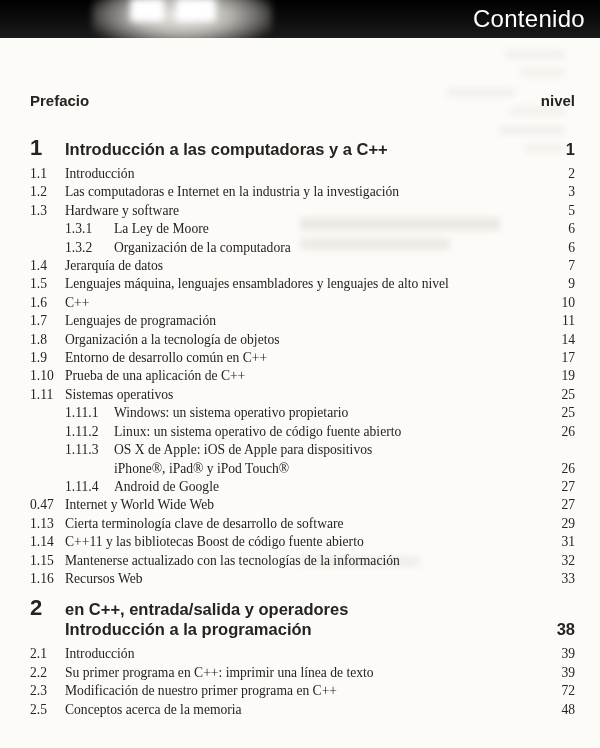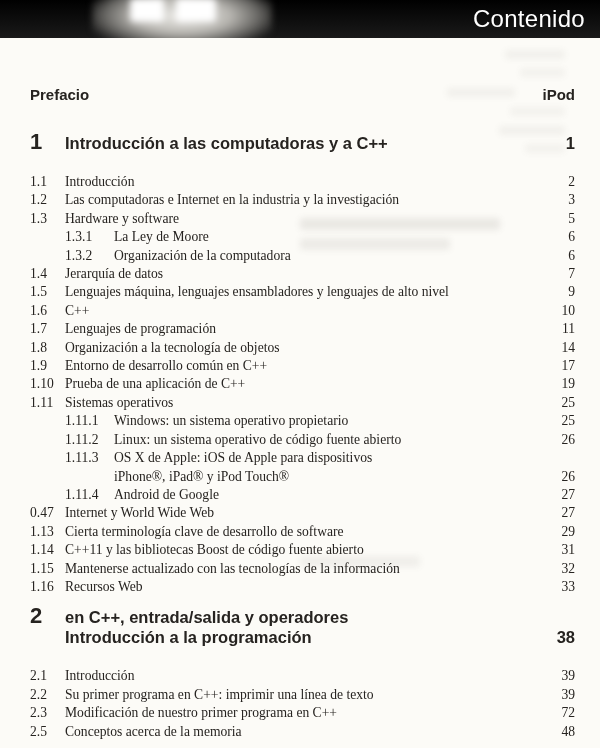--- a/index.html
+++ b/index.html
@@ -23,34 +23,34 @@
   .st1{top:50px;right:35px;width:60px;opacity:.07;}
   .st2{top:68px;right:35px;width:45px;opacity:.06;}
   .st3{top:88px;right:85px;width:68px;opacity:.07;}
   .st4{top:107px;right:35px;width:55px;opacity:.06;}
   .st5{top:126px;right:35px;width:66px;opacity:.07;}
   .st6{top:144px;right:35px;width:40px;opacity:.06;}
   .st7{top:218px;left:300px;width:200px;height:12px;opacity:.12;}
   .st8{top:238px;left:300px;width:150px;height:12px;opacity:.10;}
   .st9{top:556px;left:300px;width:120px;height:11px;opacity:.08;}
   
-  .toc{position:absolute;top:86px;left:30px;right:25px;z-index:2;}
+  .toc{position:absolute;top:92px;left:30px;right:25px;z-index:2;}
   .preface-row{display:flex;justify-content:space-between;
                font-family:"Liberation Sans",sans-serif;font-weight:bold;
                font-size:15px;line-height:18px;}
   .chapter{margin-top:10px;}
   .chapter:first-child{margin-top:28px;}
   .chapter-heading{position:relative;display:flex;align-items:baseline;
                    font-family:"Liberation Sans",sans-serif;font-weight:bold;
                    padding-right:40px;box-sizing:border-box;}
   .ch-num{width:35px;flex:none;font-size:22px;line-height:20px;}
   .ch-titles{font-size:16.5px;line-height:20px;}
   .ch-title-line{white-space:nowrap;}
   .ch-page{position:absolute;right:0;bottom:0;font-size:16.5px;line-height:20px;}
-  .entries{margin-top:20px;}
+  .entries{margin-top:6px;}
   .entry{position:relative;display:flex;font-size:13.6px;line-height:18.4px;}
   .e-num{flex:none;width:35px;}
   .entry.indent .e-num{margin-left:35px;width:49px;}
   .e-title{flex:1;padding-right:34px;}
   .e-page{position:absolute;right:0;bottom:0;}
 </style>
 </head>
 <body>
 
 <div class="page">
@@ -71,21 +71,21 @@
     <span class="st st5"></span>
     <span class="st st6"></span>
     <span class="st st7"></span>
     <span class="st st8"></span>
     <span class="st st9"></span>
   </div>
 
   <div class="toc">
     <div class="preface-row">
       <span>Prefacio</span>
-      <span>iPod</span>
+      <span>nivel</span>
     </div>
     <div id="chapters">
         <div class="chapter">
           <div class="chapter-heading">
             <div class="ch-num">1</div>
             <div class="ch-titles">
               <div class="ch-title-line">Introducción a las computadoras y a C++</div>
             </div>
             <div class="ch-page">1</div>
           </div>

